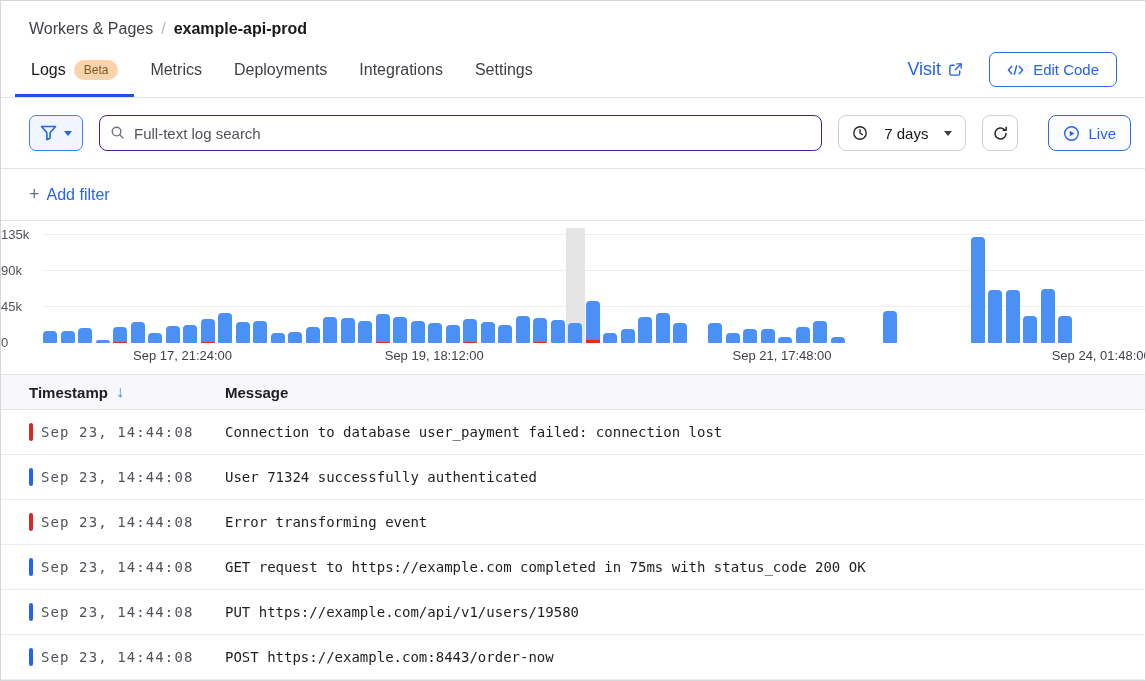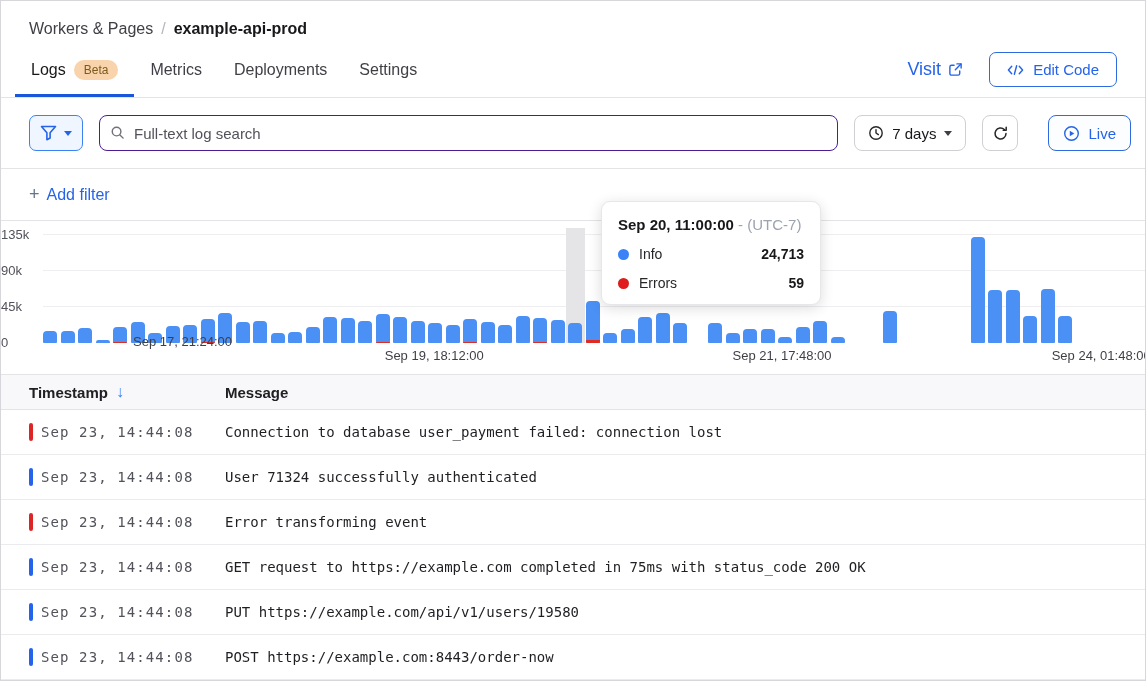--- a/index.html
+++ b/index.html
@@ -22,21 +22,21 @@
   .tab-actions { margin-left:auto; display:flex; align-items:center; gap:26px; padding-bottom:6px; }
   .visit-link { display:flex; align-items:center; gap:7px; color:#2563eb; font-size:18px; cursor:pointer; }
   .btn-edit { display:flex; align-items:center; gap:9px; color:#2563eb; font-size:15px; border:1px solid #2f6bdf; border-radius:7px; padding:8px 17px; background:#fff; cursor:pointer; }
   
   .filterbar { display:flex; align-items:center; gap:16px; padding: 17px 14px 17px 28px; border-bottom:1px solid #e4e4e7; }
   .btn-filter { display:flex; align-items:center; gap:7px; background:#eff6ff; border:1px solid #3b82f6; border-radius:7px; height:36px; padding:0 10px; cursor:pointer; }
   .search-wrap { position:relative; flex:1; }
   .search-wrap svg { position:absolute; left:11px; top:10px; }
   .search-input { width:100%; height:36px; border:1px solid #4c1d95; border-radius:8px; padding:0 12px 0 34px; font-size:15px; font-family:"Liberation Sans",sans-serif; color:#18181b; outline:none; }
   .search-input::placeholder { color:#52525b; }
-  .btn-range { display:flex; align-items:center; gap:8px; border:1px solid #cfcfd4; background:#fff; border-radius:8px; height:36px; padding:0 13px; font-size:15px; color:#18181b; cursor:pointer;text-align:right; }
+  .btn-range { display:flex; align-items:center; gap:16px; border:1px solid #cfcfd4; background:#fff; border-radius:8px; height:36px; padding:0 13px; font-size:15px; color:#18181b; cursor:pointer;text-align:right; }
   .btn-refresh { display:flex; align-items:center; justify-content:center; border:1px solid #cfcfd4; background:#fff; border-radius:8px; height:36px; width:36px; cursor:pointer; }
   .btn-live { display:flex; align-items:center; gap:8px; border:1px solid #2f6bdf; background:#fbfdff; color:#2563eb; border-radius:8px; height:36px; padding:0 14px; font-size:15px; cursor:pointer; margin-left:14px; }
   .caret { width:0; height:0; border-left:4.5px solid transparent; border-right:4.5px solid transparent; border-top:5px solid #2563eb; }
   .caret.dark { border-top-color:#3f3f46; }
   
   .addfilter-row { padding: 15px 28px; border-bottom:1px solid #e4e4e7; display:flex; align-items:center; gap:7px; font-size:16px; cursor:pointer; }
   .addfilter-row .plus { color:#64748b; font-size:18px; }
   .addfilter-row .lbl { color:#2563eb; }
   
   .chart { position:relative; height:153px; }
@@ -82,20 +82,23 @@
     <div class="tabs">
       <div class="tab active">
         <span>Logs</span>
         <span class="badge-beta">Beta</span>
       </div>
       <div class="tab">
           <span>Metrics</span>
         </div>
       <div class="tab">
           <span>Deployments</span>
+        </div>
+      <div class="tab">
+          <span>Integrations</span>
         </div>
       <div class="tab">
           <span>Settings</span>
         </div>
     </div>
     <div class="tab-actions">
       <div class="visit-link">
         <span>Visit</span>
         <span>
           <svg width="15" height="15" viewBox="0 0 16 16" fill="none" stroke="#2563eb" stroke-width="1.5" stroke-linecap="round" stroke-linejoin="round">
@@ -239,43 +242,27 @@
         <div class="bar" style="left: 997.5px; height: 54px;"></div>
         <div class="bar" style="left: 1015px; height: 27px;"></div>
       </div>
     <div id="yticks">
         <span class="ytick" style="top: 114px;">0</span>
         <span class="ytick" style="top: 78px;">45k</span>
         <span class="ytick" style="top: 42px;">90k</span>
         <span class="ytick" style="top: 6px;">135k</span>
       </div>
     <div id="xticks">
-        <span class="xtick" style="top: 113px; left: calc(12.2% + 42px);">Sep 17, 21:24:00</span>
+        <span class="xtick" style="top: 127px; left: calc(12.2% + 42px);">Sep 17, 21:24:00</span>
         <span class="xtick" style="top: 127px; left: calc(34.2% + 42px);">Sep 19, 18:12:00</span>
         <span class="xtick" style="top: 127px; left: calc(64.6% + 42px);">Sep 21, 17:48:00</span>
         <span class="xtick" style="top: 127px; left: calc(92.5% + 42px);">Sep 24, 01:48:00</span>
       </div>
   </div>
 
-  <div class="tooltip">
-    <div class="tt-title">
-      <span>Sep 20, 11:00:00</span>
-      <span class="suffix">- (UTC-7)</span>
-    </div>
-    <div class="tt-row">
-      <span class="dot" id="dot-info" style="background: rgb(59, 130, 246);"></span>
-      <span>Info</span>
-      <span class="val">24,713</span>
-    </div>
-    <div class="tt-row">
-      <span class="dot" id="dot-err" style="background: rgb(224, 27, 27);"></span>
-      <span>Errors</span>
-      <span class="val">59</span>
-    </div>
-  </div>
 
   <div class="thead">
     <div class="col-ts">
       <span>Timestamp</span>
       <span class="sort-arrow">↓</span>
     </div>
     <div>Message</div>
   </div>
   <div id="tbody">
   <div class="trow">

